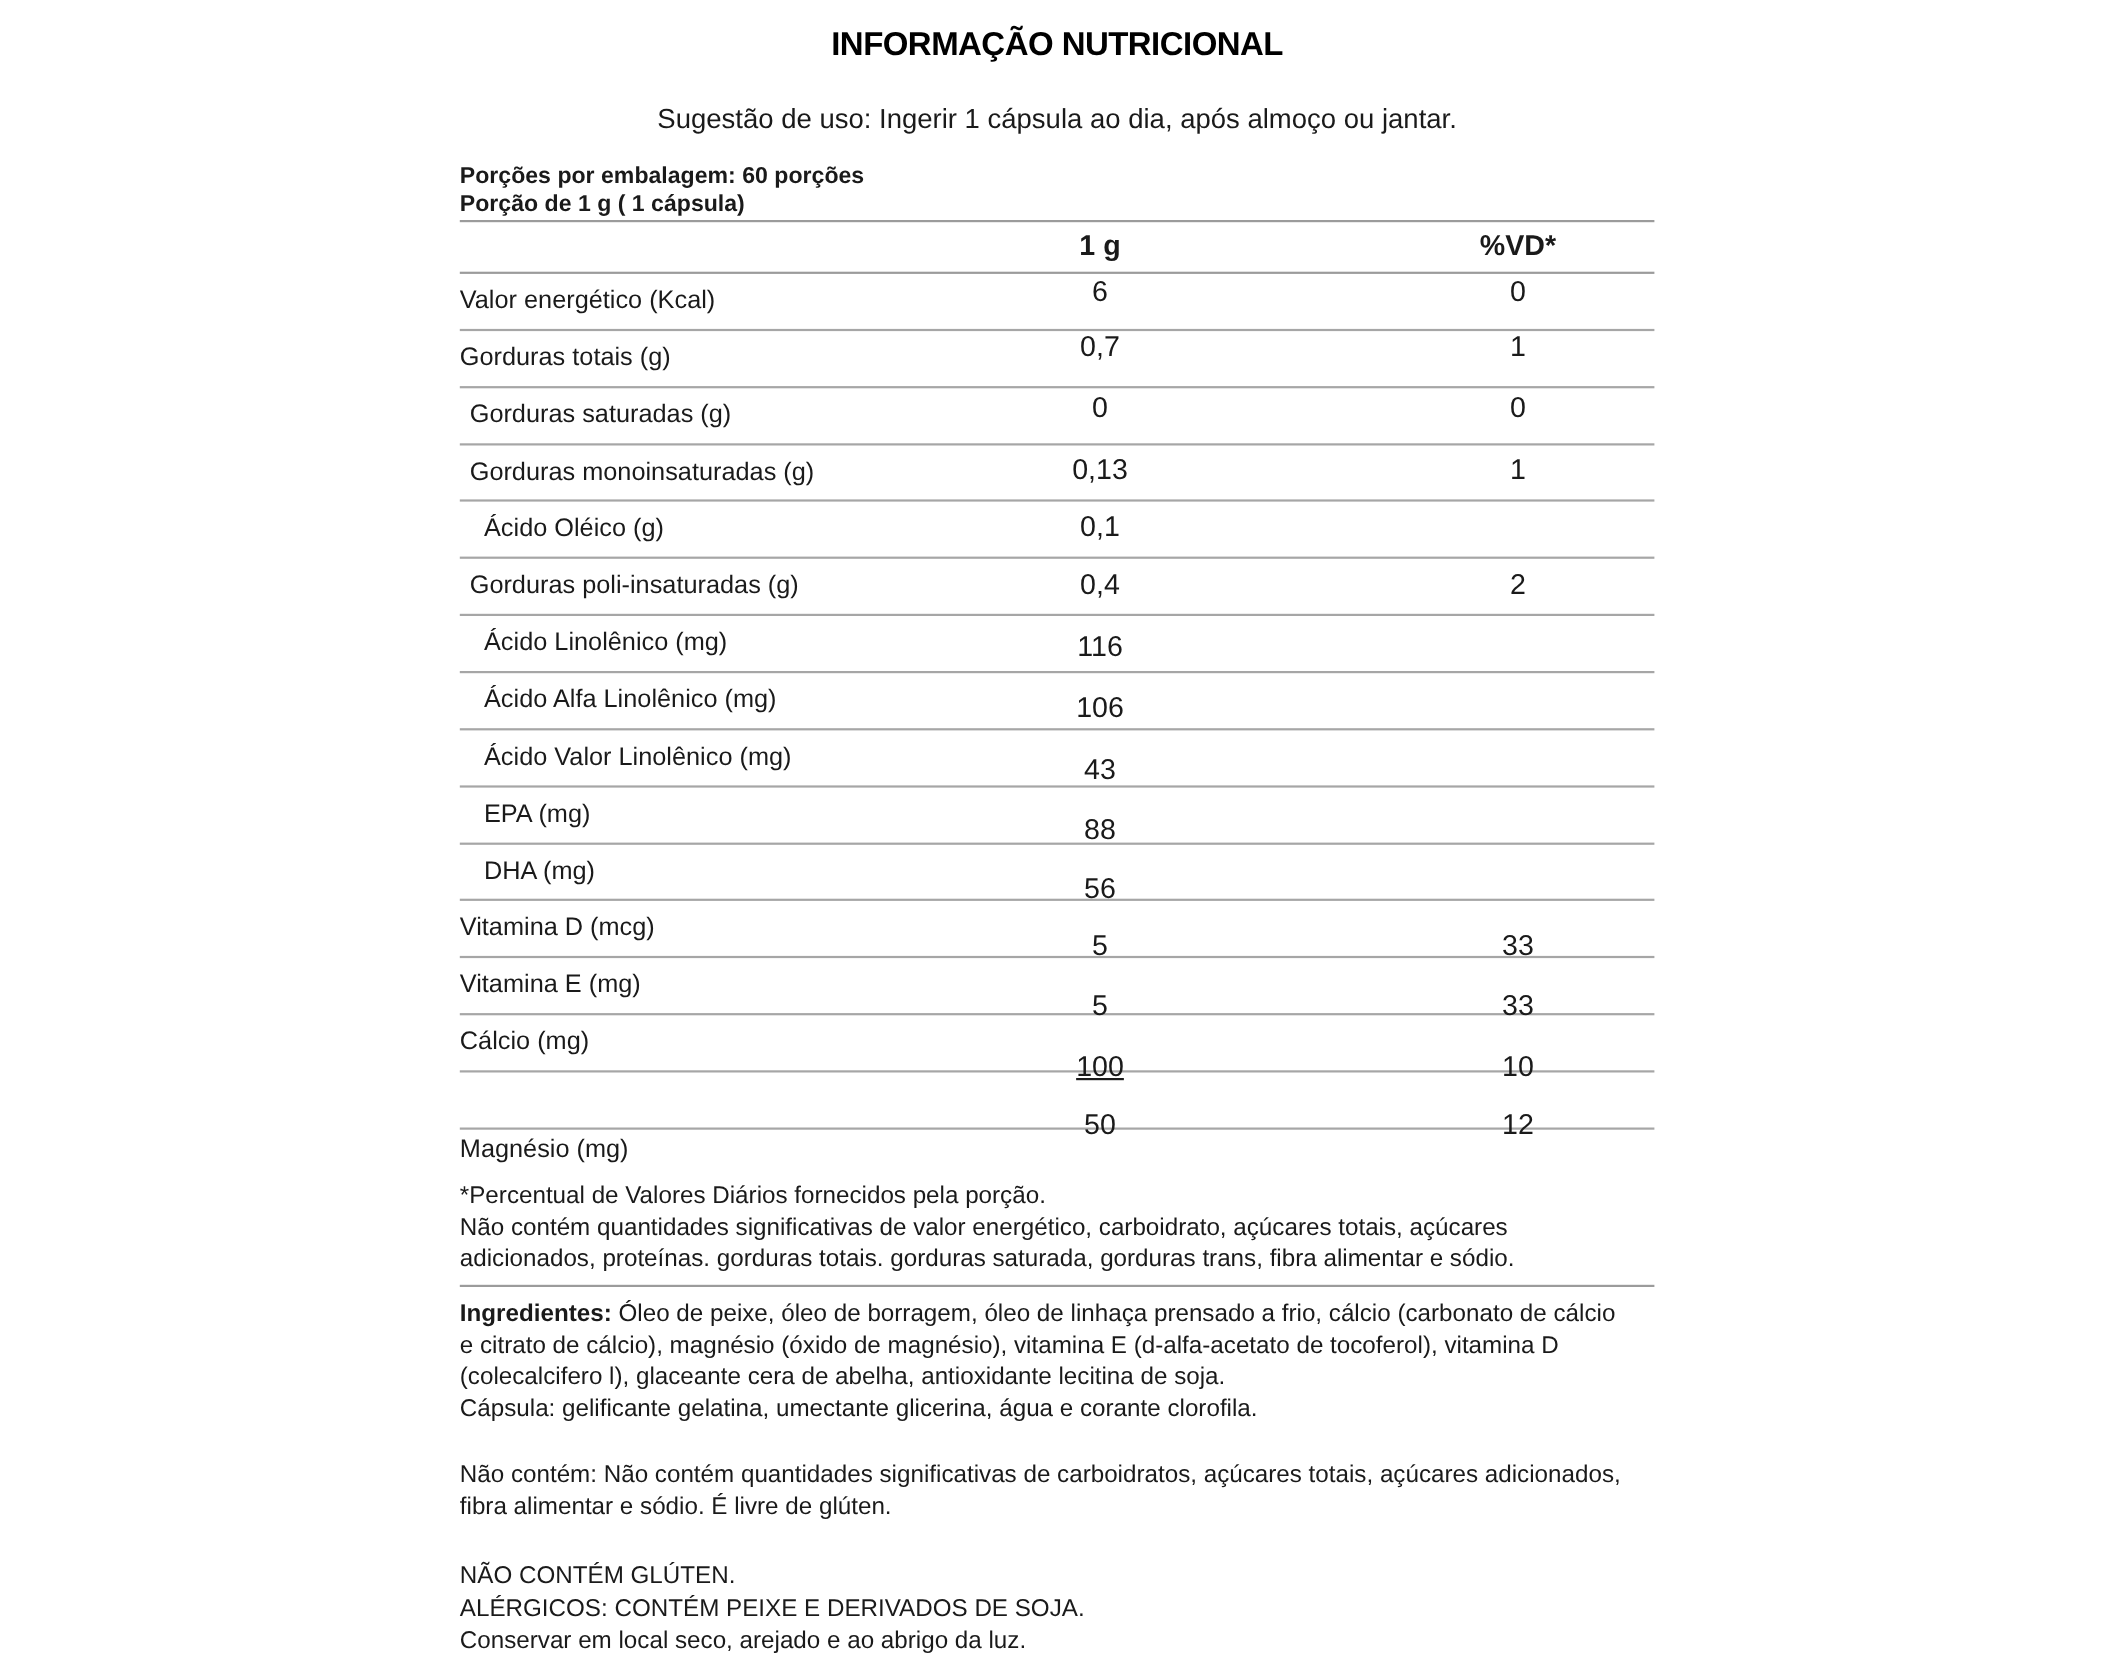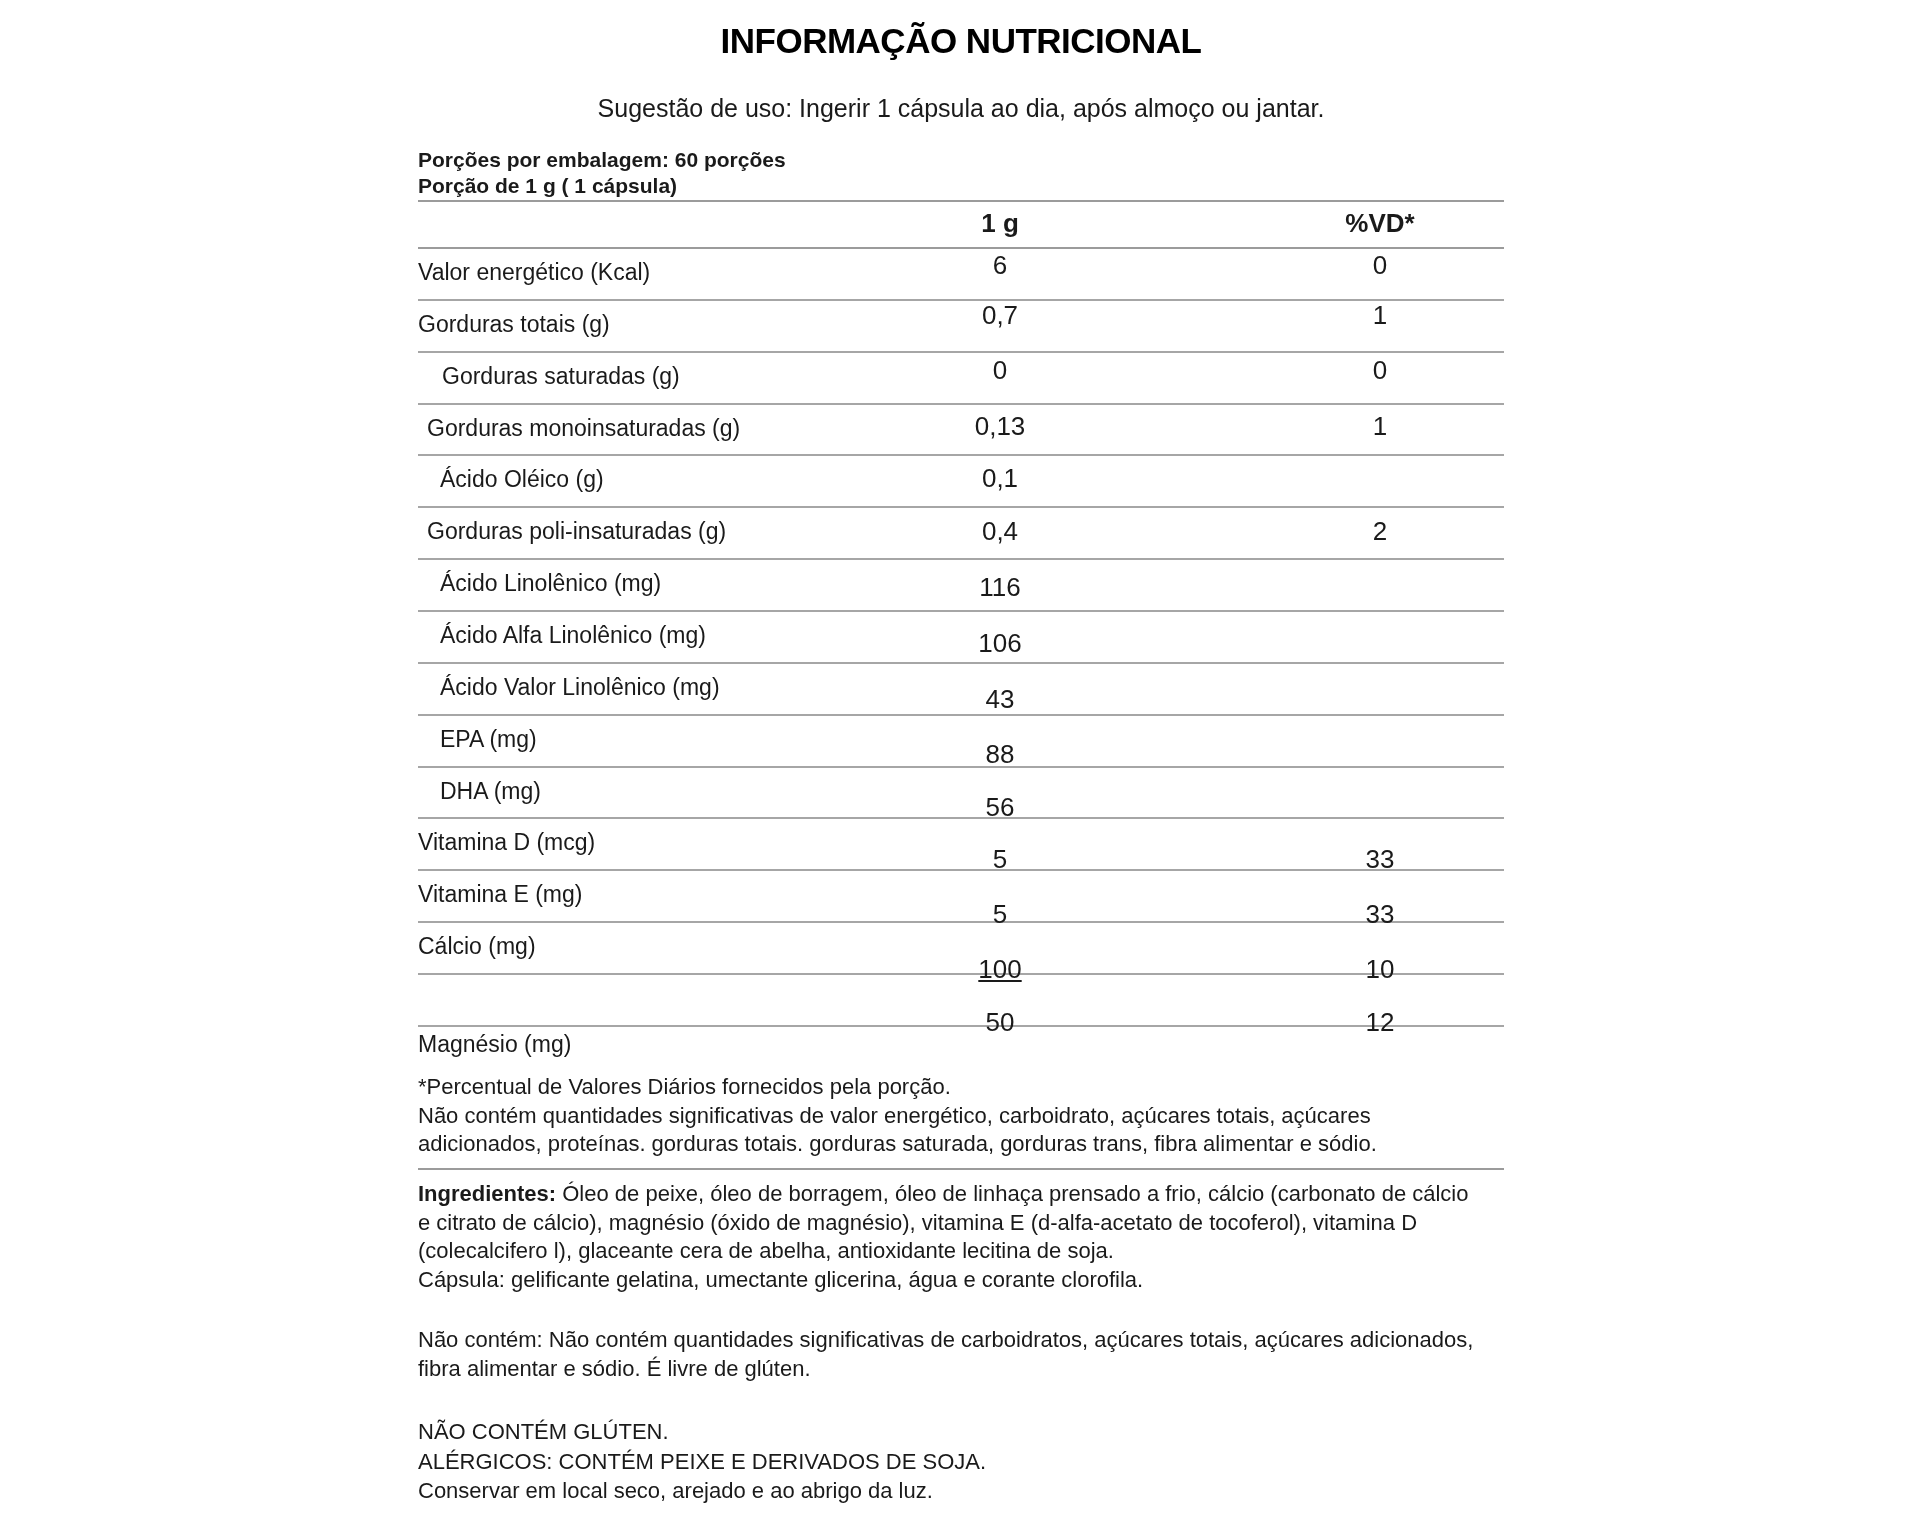--- a/index.html
+++ b/index.html
@@ -4,21 +4,21 @@
 <style>
   * { margin:0; padding:0; box-sizing:border-box; }
   html,body { width:1920px; height:1524px; background:#ffffff; overflow:hidden; }
   body { font-family:"Liberation Sans","DejaVu Sans",sans-serif; color:#1a1a1a; }
 
   .page    { position:relative; width:1920px; height:1524px; background:#fff; }
   .content { position:absolute; left:418px; top:0; width:1086px; height:1524px; }
 
   .title {
     position:absolute; top:16px; left:0; width:100%;
-    text-align:center; font-size:35px; font-weight:bold; color:#000;
+    text-align:center; font-size:30px; font-weight:bold; color:#000;
     line-height:50px; letter-spacing:-0.5px;
   }
   .usage {
     position:absolute; top:93px; left:0; width:100%;
     text-align:center; font-size:25px; line-height:30px; color:#1a1a1a;
   }
   .servings     { position:absolute; top:147px; left:0; font-size:21px; font-weight:bold; line-height:26px; }
   .serving-size { position:absolute; top:173px; left:0; font-size:21px; font-weight:bold; line-height:26px; }
 
   .table { position:absolute; top:200px; left:0; width:100%; border-top:2px solid #9b9b9b; }
@@ -65,21 +65,21 @@
             <span class="label" style="left: 0px;">Valor energético (Kcal)</span>
             <span class="amount" style="top: 3px;">6</span>
             <span class="vd" style="top: 3px;">0</span>
           </div>
           <div class="row">
             <span class="label" style="left: 0px;">Gorduras totais (g)</span>
             <span class="amount" style="top: 1px;">0,7</span>
             <span class="vd" style="top: 1px;">1</span>
           </div>
           <div class="row">
-            <span class="label" style="left: 9px; margin-left: 15px;">Gorduras saturadas (g)</span>
+            <span class="label" style="left: 9px;">Gorduras saturadas (g)</span>
             <span class="amount" style="top: 4px;">0</span>
             <span class="vd" style="top: 4px;">0</span>
           </div>
           <div class="row">
             <span class="label" style="left: 9px;">Gorduras monoinsaturadas (g)</span>
             <span class="amount" style="top: 8px;">0,13</span>
             <span class="vd" style="top: 8px;">1</span>
           </div>
           <div class="row">
             <span class="label" style="left: 22px;">Ácido Oléico (g)</span>

